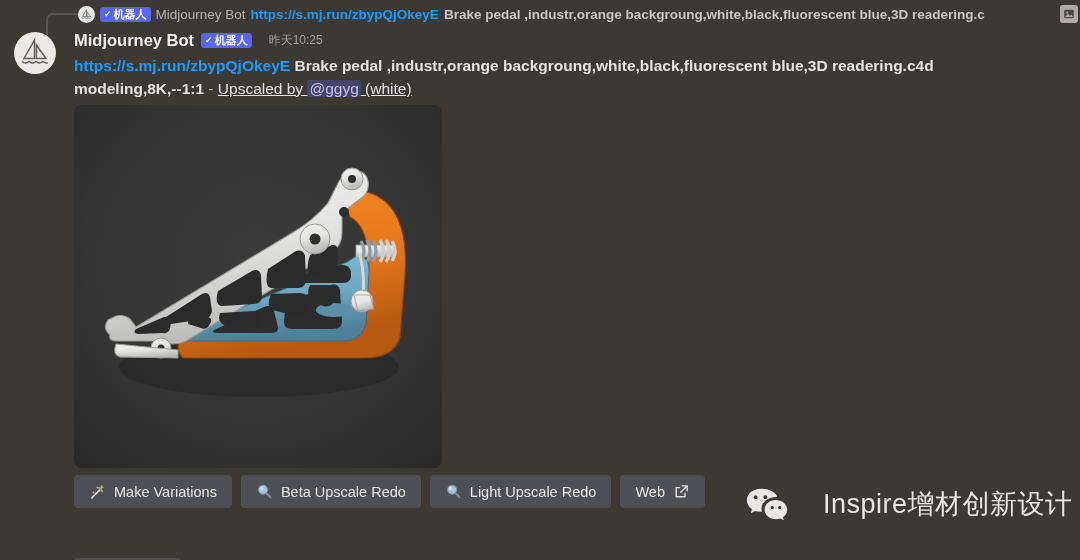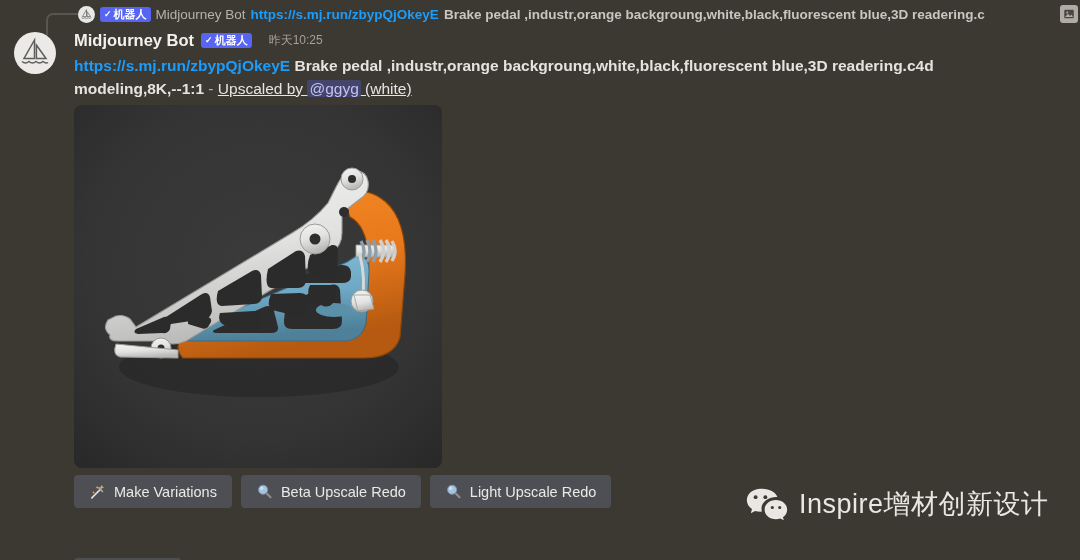--- a/index.html
+++ b/index.html
@@ -187,20 +187,21 @@
     display: flex;
     align-items: center;
     gap: 10px;
   }
   .watermark .wc-logo { width: 44px; height: 36px; }
   .watermark .wc-text {
     color: #e9e7e3;
     font-size: 27px;
     letter-spacing: 0.5px;
     font-family: "Liberation Sans", sans-serif;
+    margin-left: 24px;
   }
 </style>
 </head>
 <body>
 
 <div class="reply-spine"></div>
 
 <div class="reply-bar">
   <div class="reply-content">
     <span class="reply-avatar">
@@ -369,20 +370,30 @@
     <span class="ico">
       <svg viewBox="0 0 24 24" aria-hidden="true">
         <circle cx="10" cy="9.5" r="6.4" fill="#a8c5e0" stroke="#7c93ab" stroke-width="1.4"></circle>
         <circle cx="8" cy="7.5" r="2.4" fill="#d4e4f2" opacity="0.85"></circle>
         <path d="M14.8 14.4 L20.5 20.2" stroke="#8d8d93" stroke-width="3" stroke-linecap="round"></path>
       </svg>
     </span>
     <span>Light Upscale Redo</span>
   </button>
 
+  <button class="btn">
+    <span>Web</span>
+    <span class="ico">
+      <svg viewBox="0 0 24 24" aria-hidden="true">
+        <path d="M13 4 H20 V11" fill="none" stroke="#e4e2df" stroke-width="2" stroke-linecap="round" stroke-linejoin="round"></path>
+        <path d="M19.5 4.5 L11 13" fill="none" stroke="#e4e2df" stroke-width="2" stroke-linecap="round"></path>
+        <path d="M17 14.5 V19.5 H4.5 V6.5 H9.5" fill="none" stroke="#e4e2df" stroke-width="2" stroke-linecap="round" stroke-linejoin="round"></path>
+      </svg>
+    </span>
+  </button>
 
 </div>
 
 <div class="btn-row row2">
   <button class="btn">
     <span class="ico">
       <svg viewBox="0 0 24 24" aria-hidden="true">
         <path d="M12 21 C12 21 2.5 14.6 2.5 8.6 C2.5 5.3 5 3 7.8 3 C9.8 3 11.2 4.1 12 5.4 C12.8 4.1 14.2 3 16.2 3 C19 3 21.5 5.3 21.5 8.6 C21.5 14.6 12 21 12 21 Z" fill="#ed4245"></path>
       </svg>
     </span>

